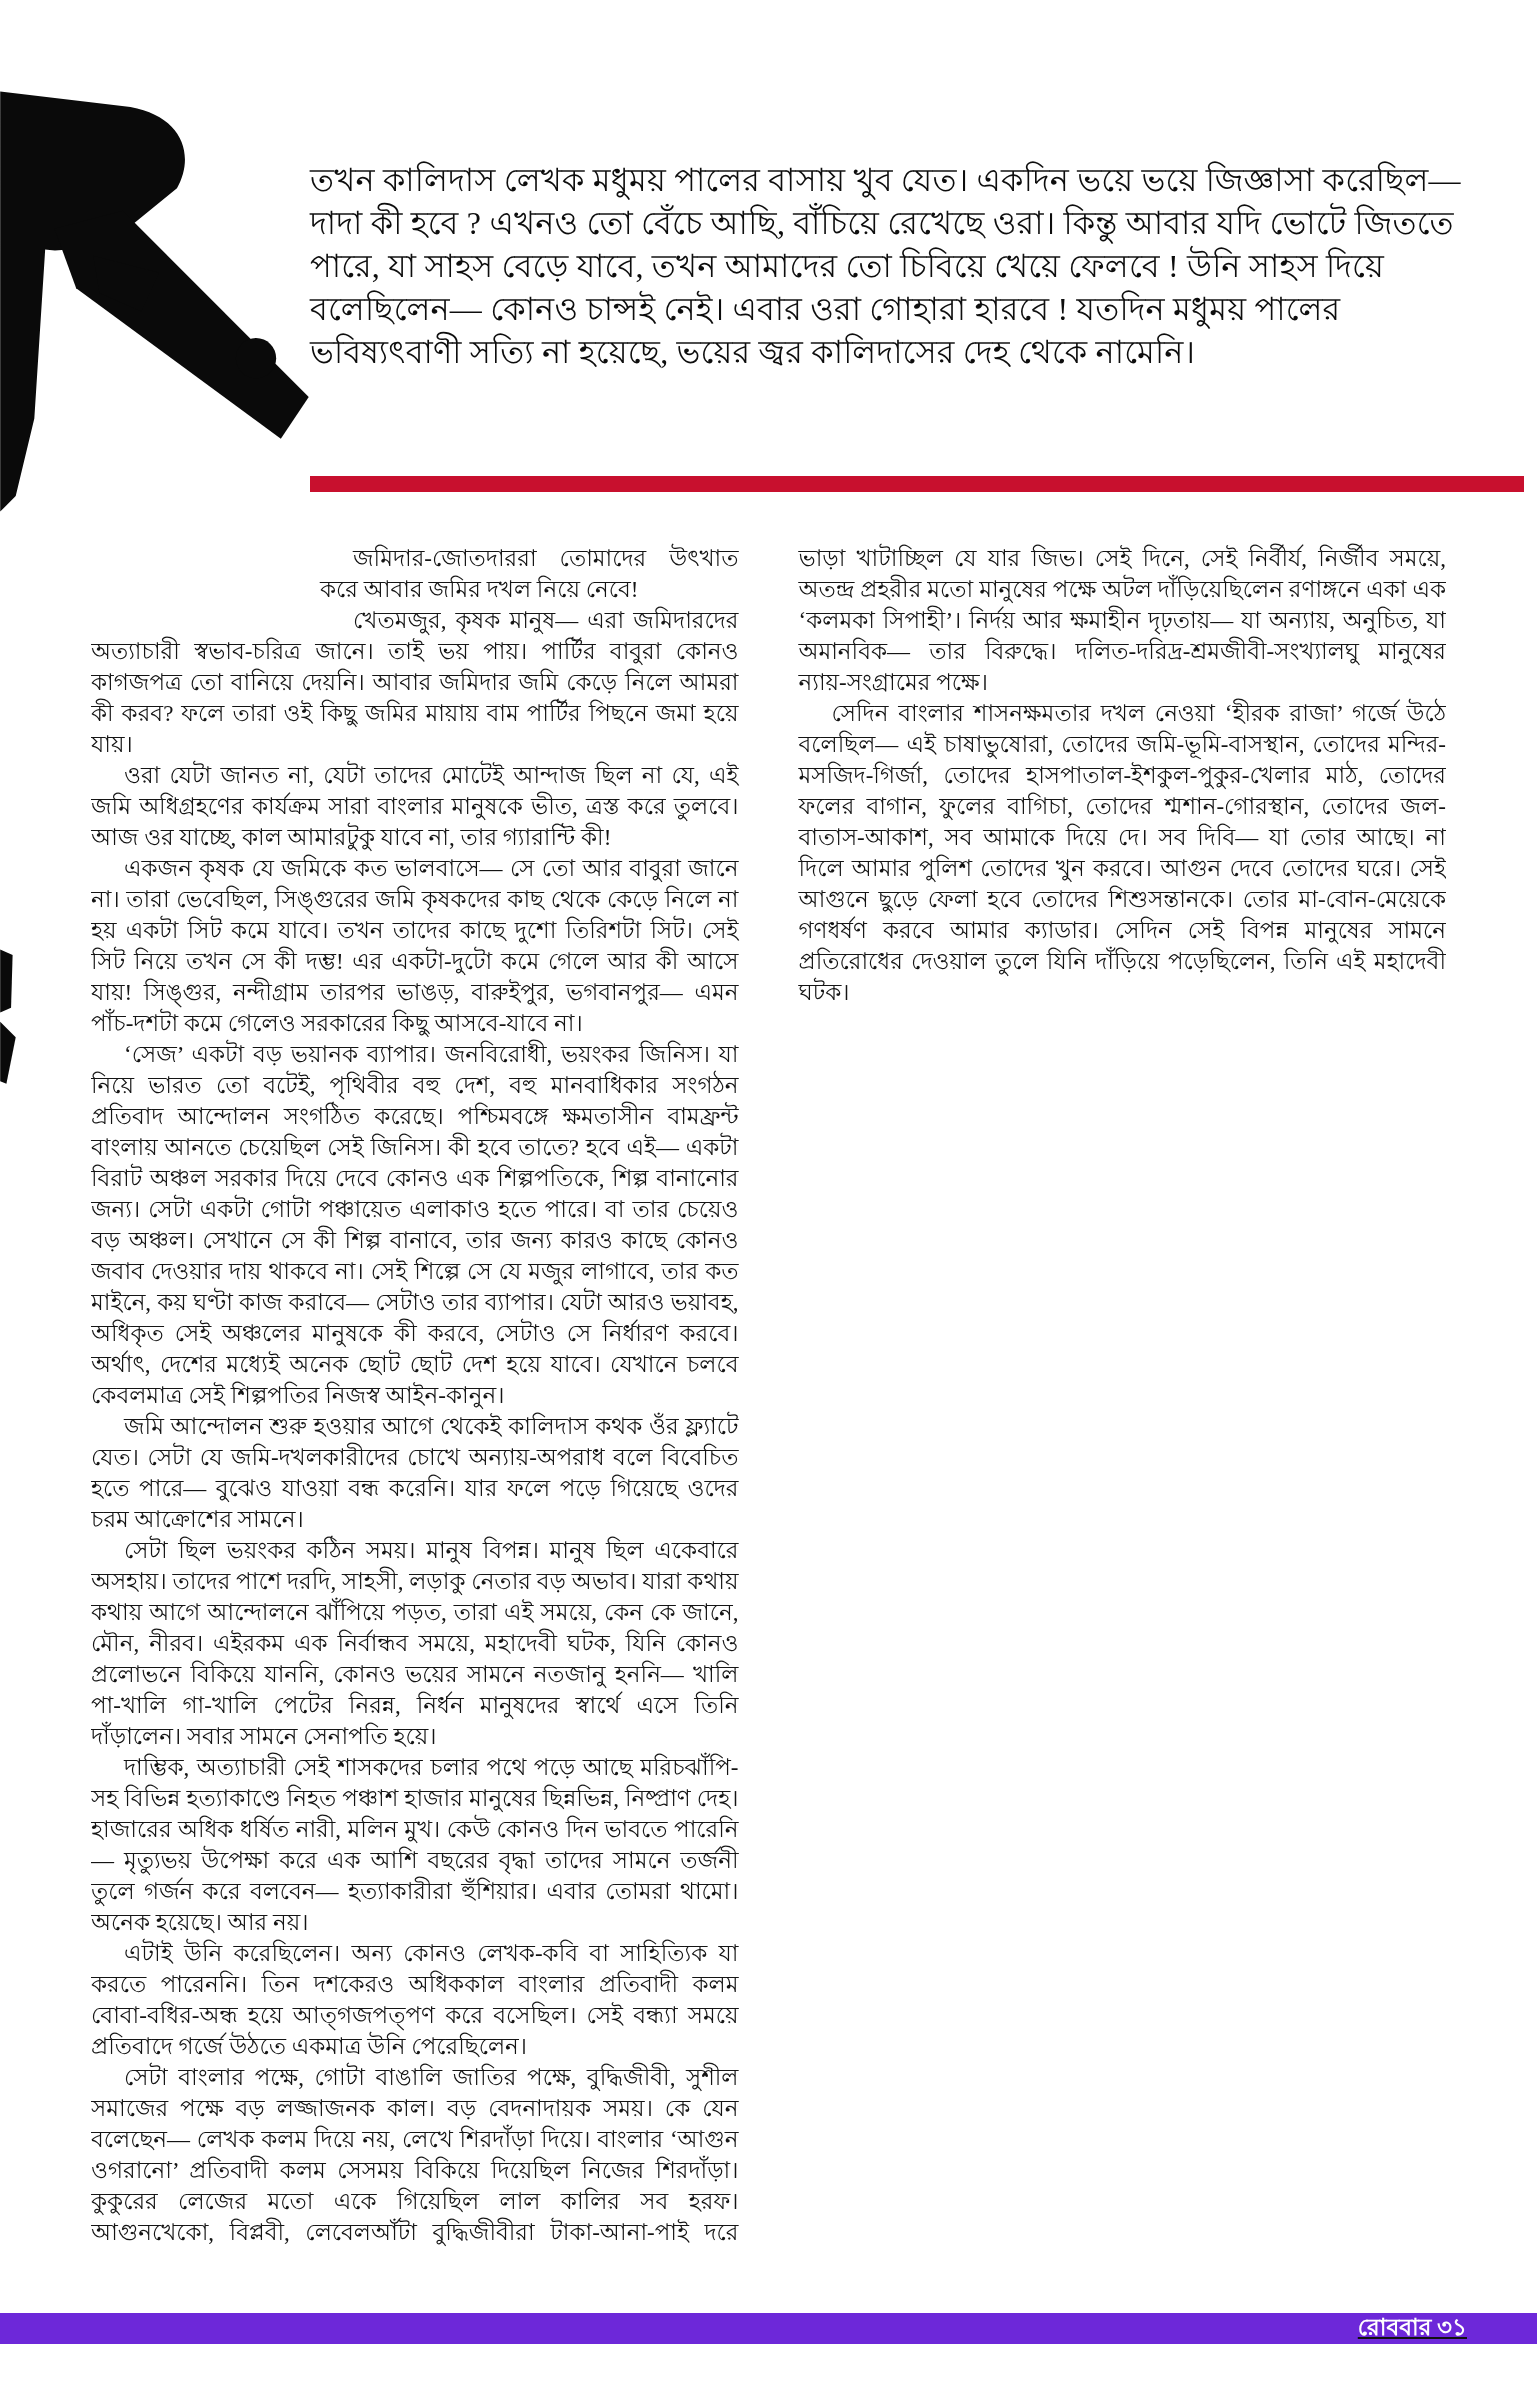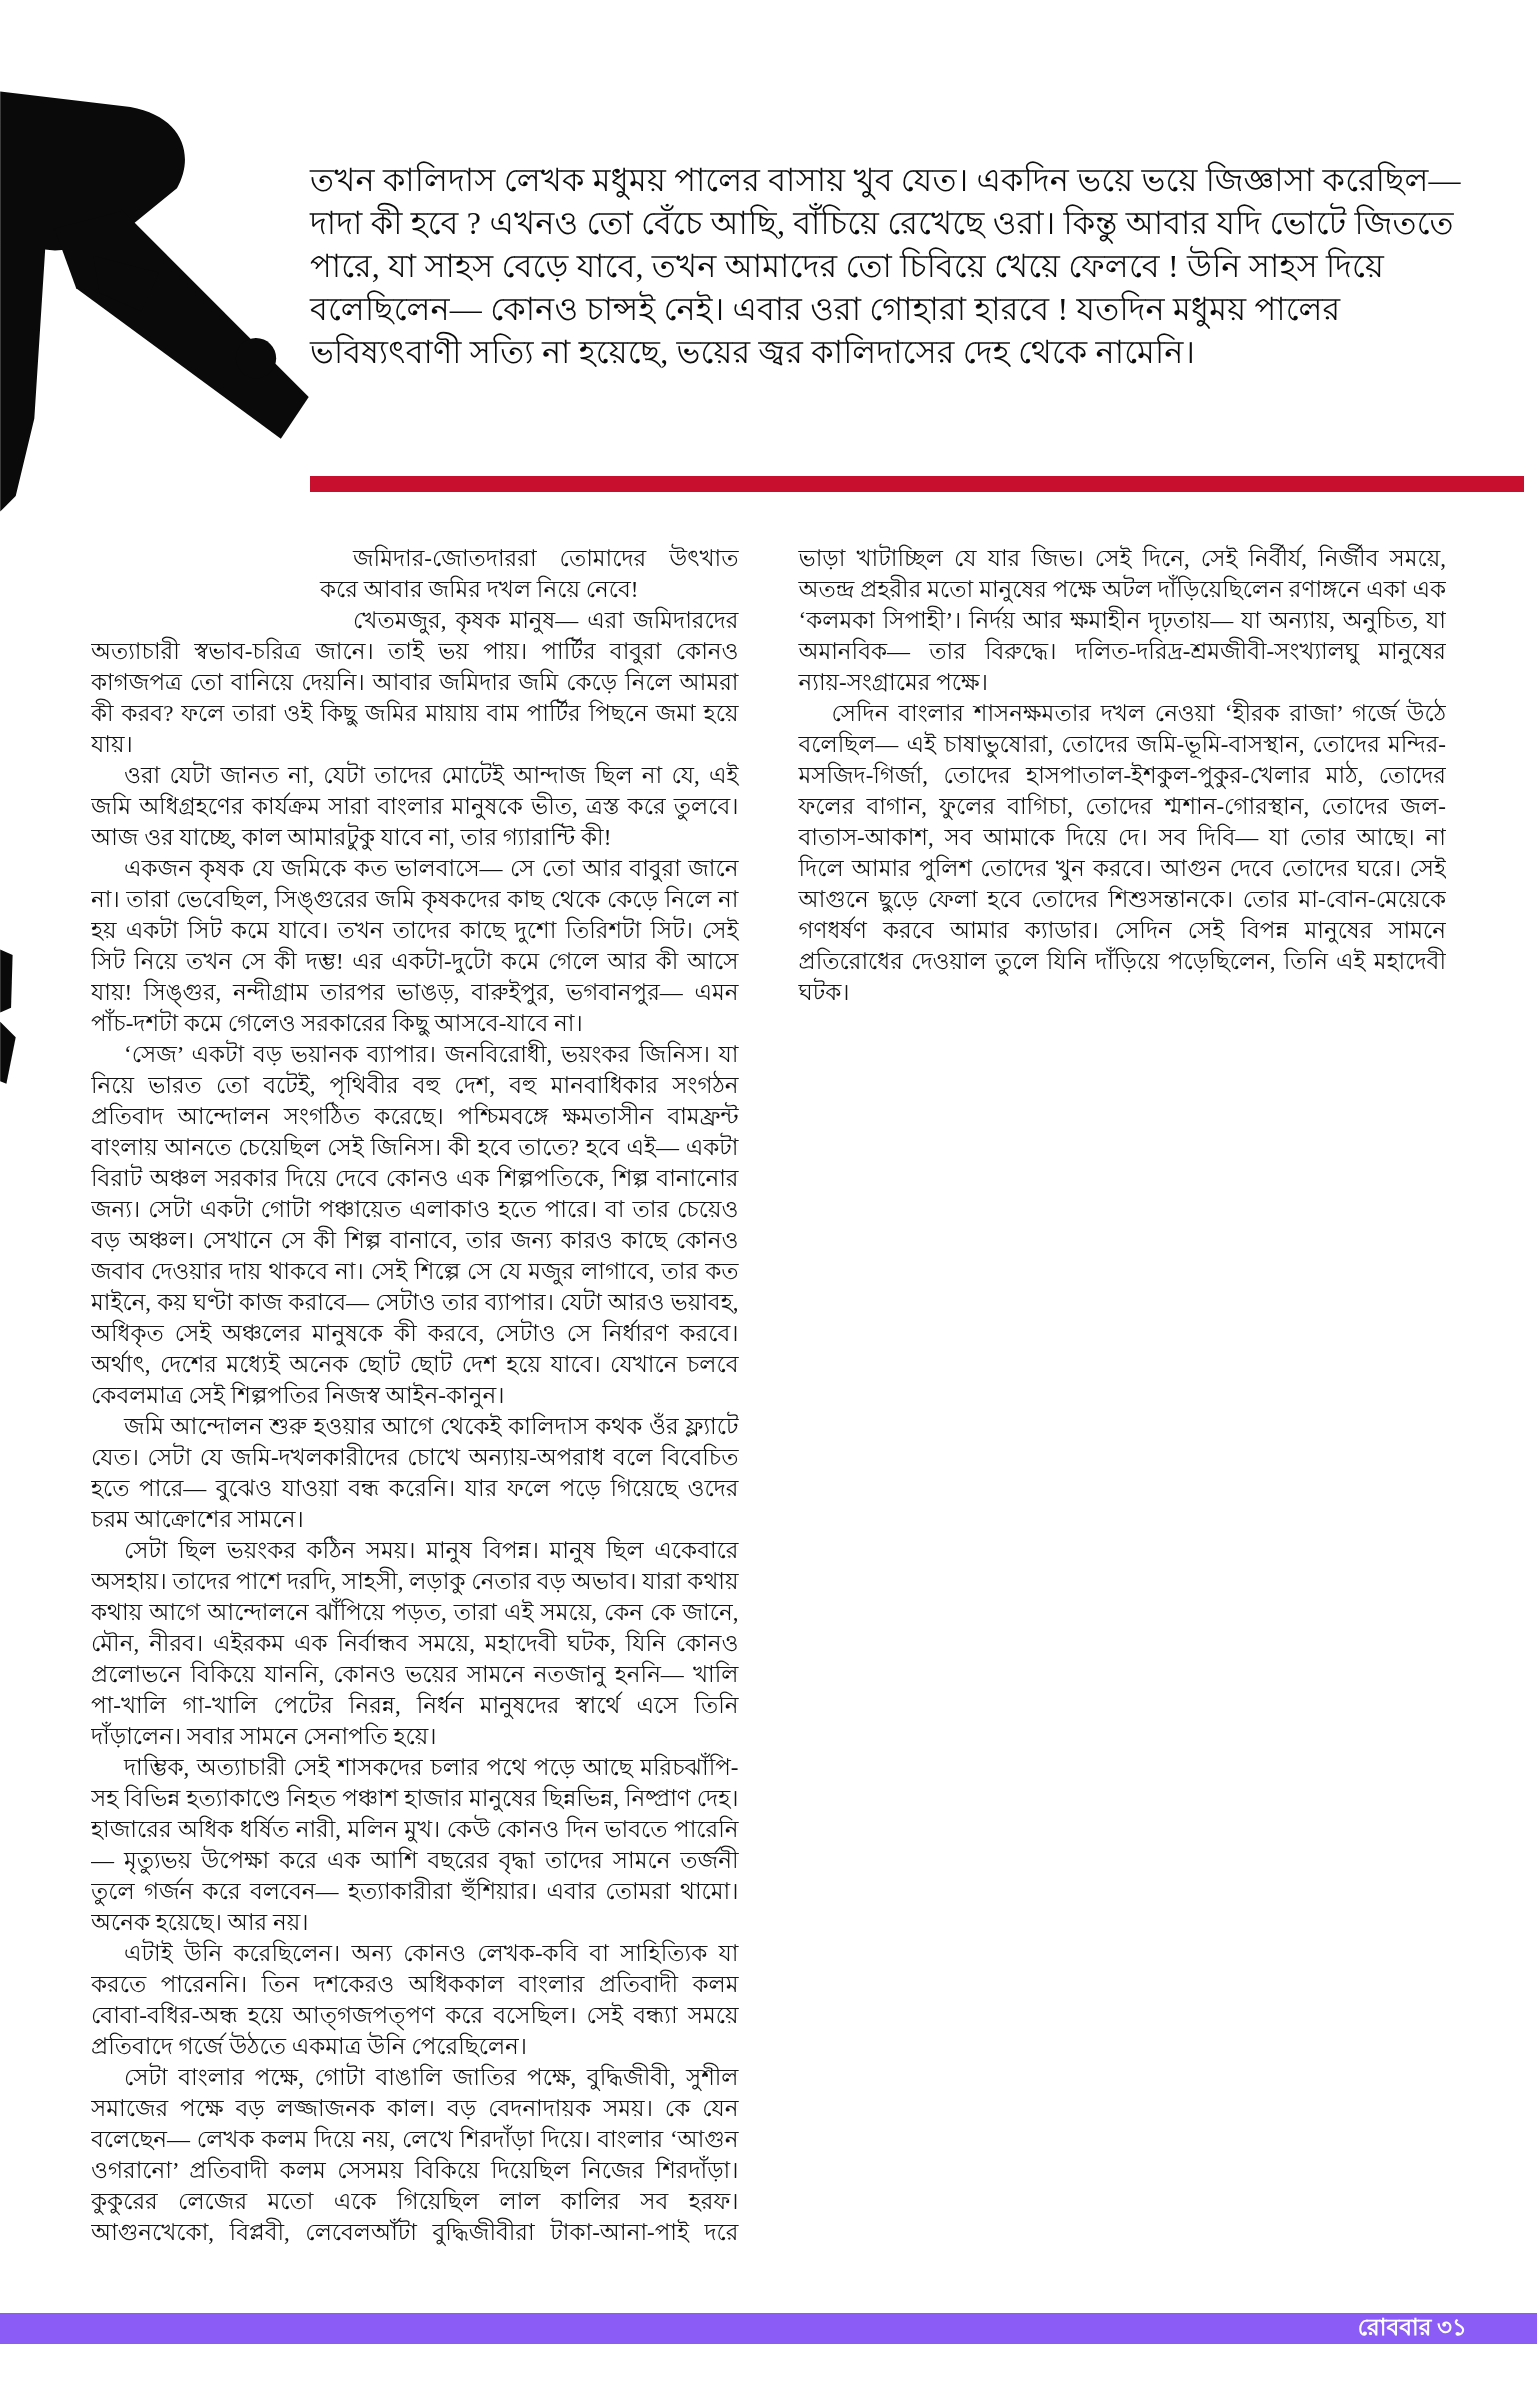--- a/index.html
+++ b/index.html
@@ -37,23 +37,23 @@
     overflow:hidden;
     color:#141414;
   }
   .body p{margin:0;text-indent:33px;}
   .wrapspacer{
     float:left;width:229px;height:67px;
   }
   
   .folio{
     position:absolute;left:0;top:2313px;width:1538px;height:31px;
-    background:#8b5cf6;
+    background:#6d28d9;
     display:flex;align-items:center;justify-content:flex-end;
-    padding-right:71px;box-sizing:border-box;
+    padding-right:71px;box-sizing:border-box;text-decoration:underline;
   }
   .folio span{
     color:#ffffff;font-size:23px;font-weight:bold;
     font-family:"Liberation Serif","DejaVu Sans",serif;
   }
 </style>
 </head>
 <body>
 
 <div class="page">

